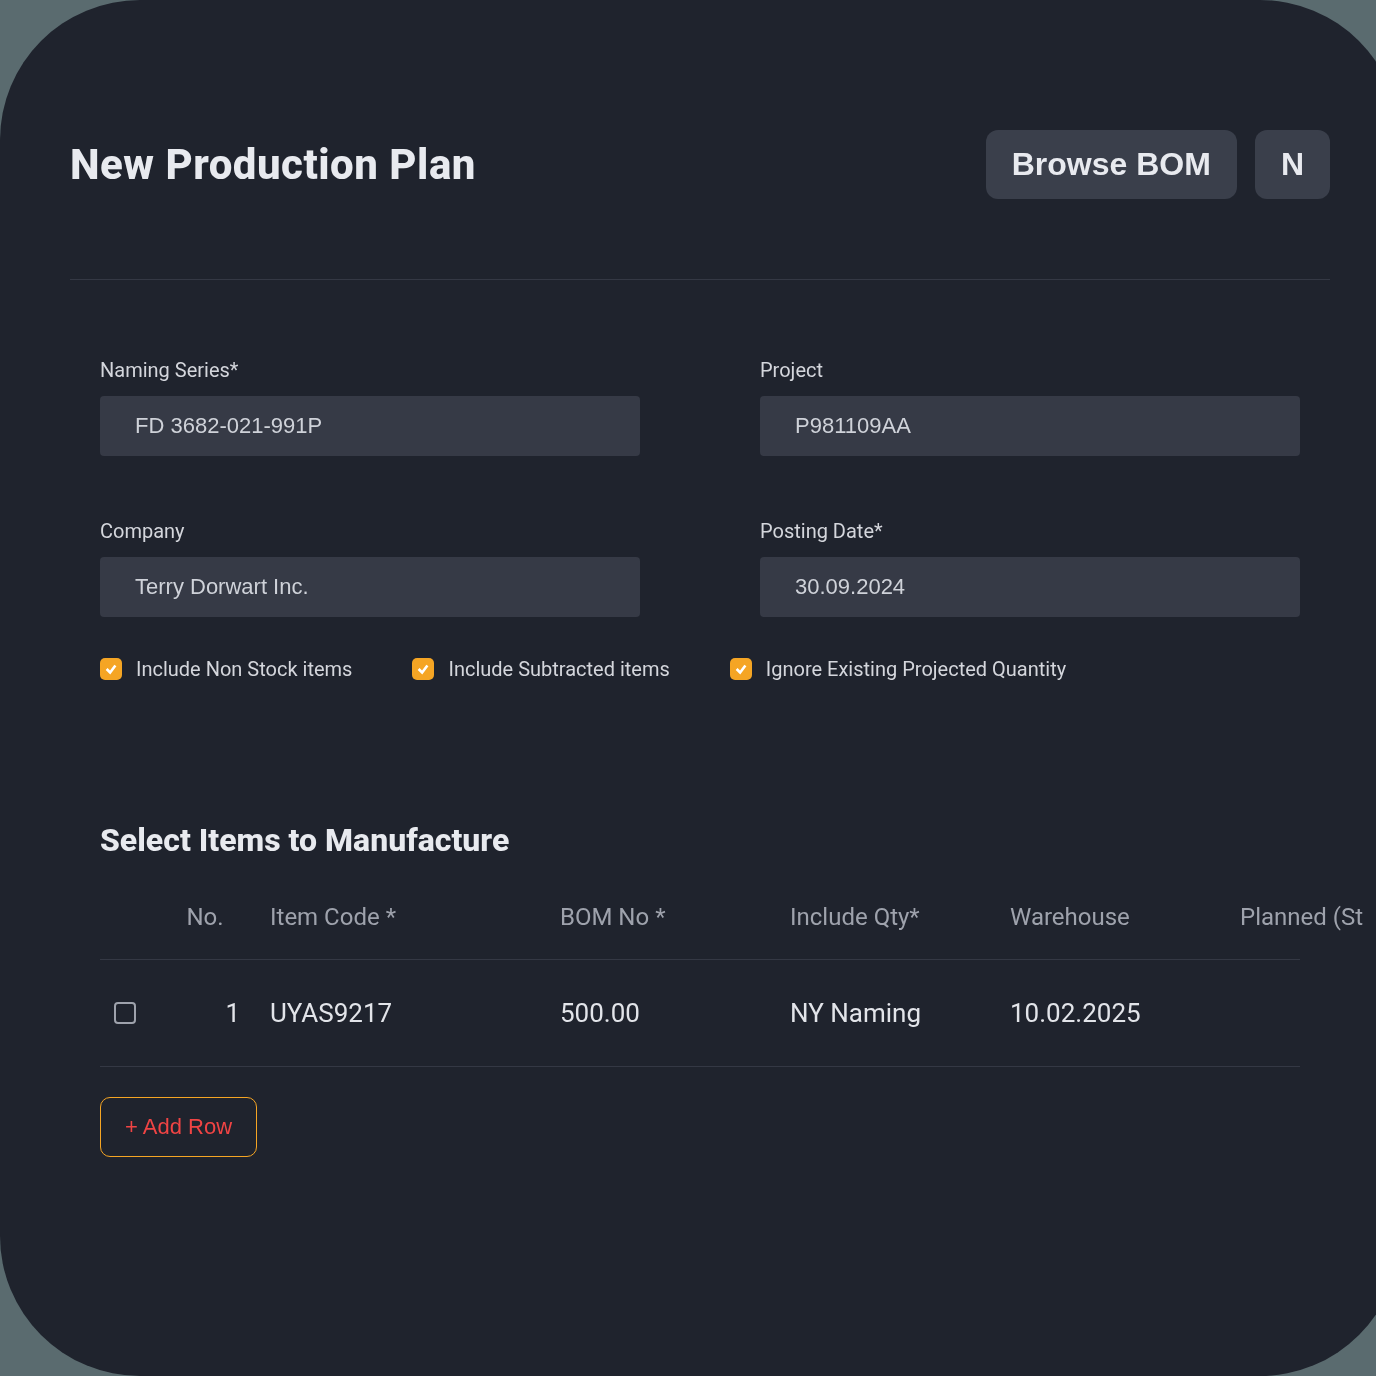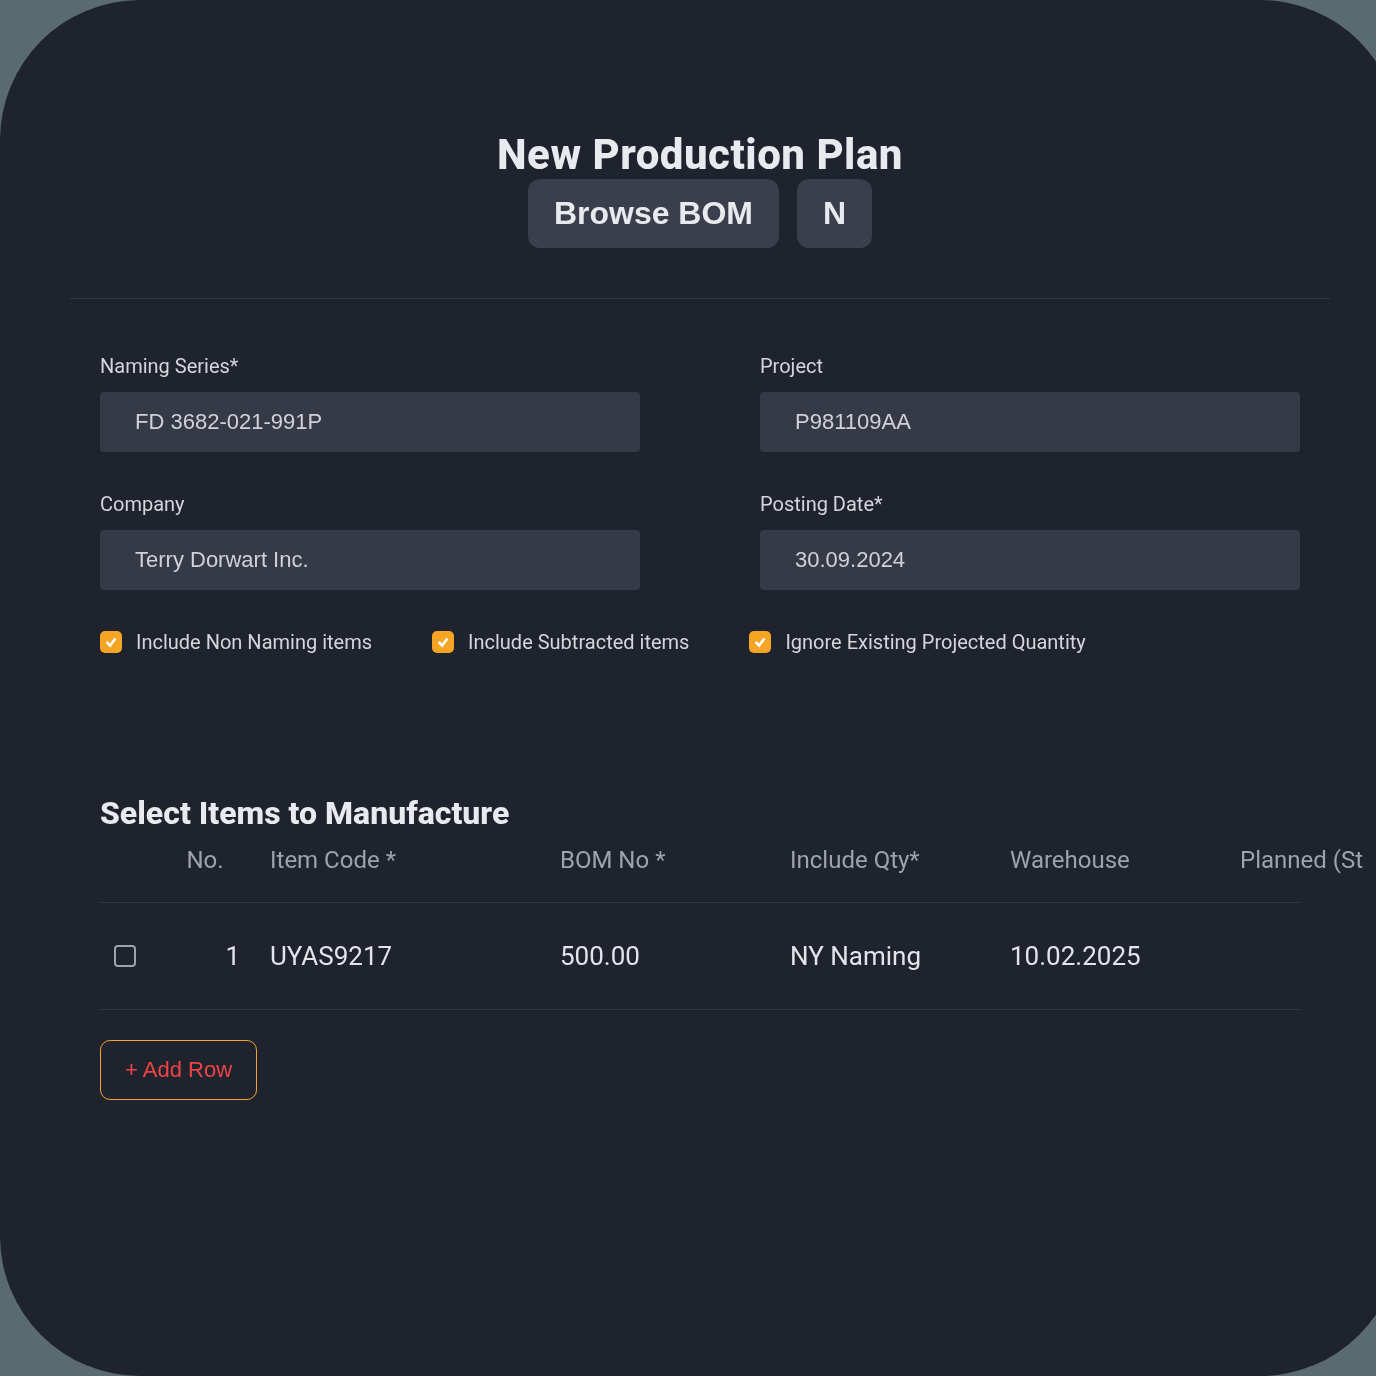--- a/index.html
+++ b/index.html
@@ -23,23 +23,22 @@
     height: 1376px;
     background: #1f232d;
     border-radius: 140px;
     padding: 130px 70px 0 70px;
     color: #e2e4e9;
   }
   .header-row {
     display: flex;
     justify-content: space-between;
     align-items: center;
-    padding-bottom: 50px;
+    padding-bottom: 80px;
     border-bottom: 1px solid #343844;
-    flex-direction: column;
   }
   .page-title {
     font-size: 42px;
     font-weight: 800;
     letter-spacing: 0.5px;
     color: #e8eaef;
   }
   .header-actions {
     display: flex;
     gap: 18px;
@@ -61,20 +60,21 @@
     display: grid;
     grid-template-columns: 1fr 1fr;
     column-gap: 120px;
     row-gap: 40px;
   }
   .field label {
     display: block;
     font-size: 20px;
     color: #d4d6dc;
     margin-bottom: 14px;
+    margin-top: 23px;
   }
   .input {
     width: 100%;
     height: 60px;
     background: #363a46;
     border: none;
     border-radius: 4px;
     padding: 0 35px;
     font-size: 22px;
     color: #cfd2d9;
@@ -99,20 +99,21 @@
     display: flex;
     align-items: center;
     justify-content: center;
   }
   .cb svg { width: 14px; height: 14px; stroke: #fff; stroke-width: 3; fill: none; }
   .section-title {
     font-size: 32px;
     font-weight: 800;
     color: #e8eaef;
     margin-top: 140px;
+    margin-bottom: 30px;
     padding-left: 30px;
   }
   .table {
     width: 100%;
     padding: 0 30px;
   }
   .thead, .trow {
     display: grid;
     grid-template-columns: 60px 90px 280px 220px 210px 220px 220px;
     align-items: center;
@@ -185,21 +186,21 @@
         </div>
       </div>
 
       <div class="checks">
         <div class="check">
           <span class="cb">
               <svg viewBox="0 0 16 16">
                 <polyline points="3,8 7,12 13,4"></polyline>
               </svg>
             </span>
-          <span>Include Non Naming items</span>
+          <span>Include Non Stock items</span>
         </div>
         <div class="check">
           <span class="cb">
               <svg viewBox="0 0 16 16">
                 <polyline points="3,8 7,12 13,4"></polyline>
               </svg>
             </span>
           <span>Include Subtracted items</span>
         </div>
         <div class="check">

